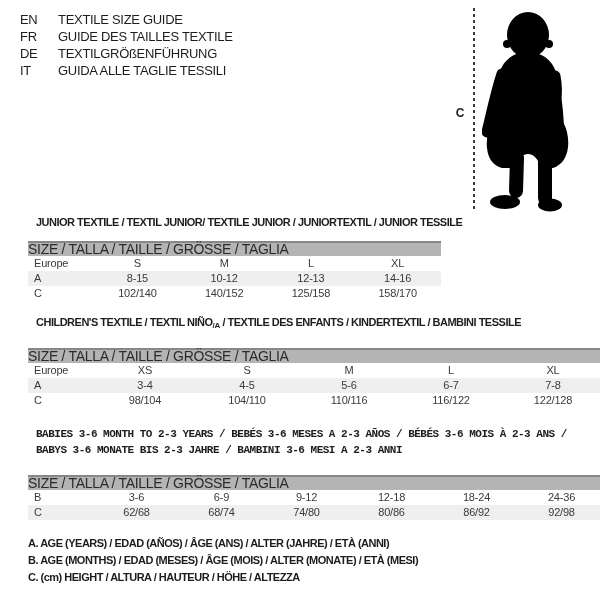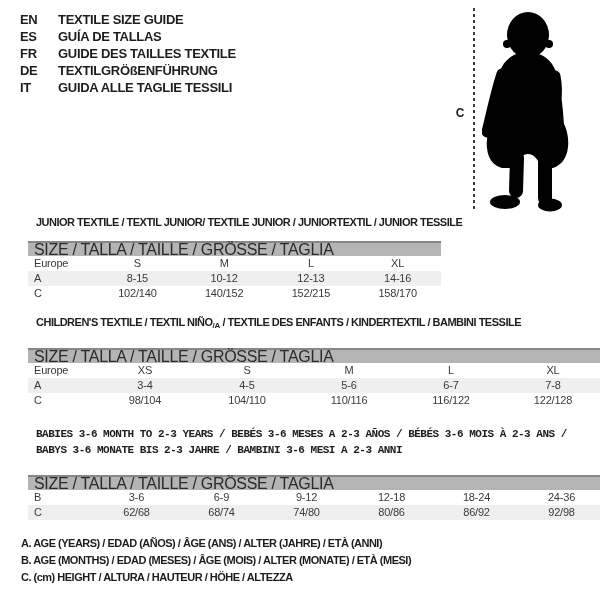--- a/index.html
+++ b/index.html
@@ -10,21 +10,21 @@
     --silhouette:#000000;
   }
   html,body{margin:0;padding:0;}
   body{
     width:600px;height:600px;position:relative;background:#ffffff;
     font-family:"Liberation Sans", sans-serif;color:var(--ink);
     overflow:hidden;
   }
   
   .lang-list{position:absolute;left:20px;top:11px;}
-  .lang-row{display:flex;line-height:17px;font-size:13px;font-weight:bold;letter-spacing:-0.3px;white-space:nowrap;}
+  .lang-row{display:flex;line-height:17px;font-size:13px;font-weight:normal;letter-spacing:-0.3px;white-space:nowrap;}
   .lang-code{width:38px;}
   
   .measure-line{
     position:absolute;left:473px;top:8px;width:2px;height:201px;
     background:repeating-linear-gradient(to bottom,#3c3c3b 0 3px,transparent 3px 6px);
   }
   .figure-label{position:absolute;left:452px;top:106px;width:16px;text-align:center;font-size:12px;font-weight:bold;}
   .baby{position:absolute;left:482px;top:8px;}
   .baby .fillshape{fill:var(--silhouette);}
   .baby .strokeshape{stroke:var(--silhouette);fill:none;stroke-linecap:round;}
@@ -37,41 +37,37 @@
     margin:0;padding-left:8px;font-size:11px;font-weight:bold;line-height:12px;
     letter-spacing:-0.5px;white-space:nowrap;color:var(--ink);
   }
   #t0 .table-title{margin-bottom:13px;}
   #t1 .table-title{margin-bottom:16px;}
   #t2 .table-title{line-height:15.5px;margin-bottom:17px;font-family:Liberation Mono, monospace;}
   .title-sub{font-size:8px;vertical-align:-2px;letter-spacing:-0.3px;}
   .size-header{
     height:13px;line-height:13px;background:var(--header_bar);
     border-top:2px solid var(--header_bar_border);
-    padding-left:6px;font-size:16px;letter-spacing:-0.3px;color:#2a2a2a;
+    font-size:14px;letter-spacing:-0.3px;color:#2a2a2a;
   }
   .trow{display:flex;height:15px;line-height:15px;font-size:11px;color:#3a3a39;letter-spacing:-0.2px;}
   .trow.shaded{background:var(--row_shade);}
   .tlabel{width:60px;padding-left:6px;}
   .tval{flex:1;text-align:center;}
   
-  .notes{position:absolute;left:21px;top:535px;}
+  .notes{position:absolute;left:28px;top:535px;}
   .note-line{font-size:11px;font-weight:bold;line-height:17px;letter-spacing:-0.5px;white-space:nowrap;}
 </style>
 </head>
 <body>
 
 <div class="lang-list">
   <div class="lang-row">
     <span class="lang-code">EN</span>
     <span class="lang-title">TEXTILE SIZE GUIDE</span>
-  </div>
-  <div class="lang-row">
-    <span class="lang-code">ES</span>
-    <span class="lang-title">GUÍA DE TALLAS</span>
   </div>
   <div class="lang-row">
     <span class="lang-code">FR</span>
     <span class="lang-title">GUIDE DES TAILLES TEXTILE</span>
   </div>
   <div class="lang-row">
     <span class="lang-code">DE</span>
     <span class="lang-title">TEXTILGRÖßENFÜHRUNG</span>
   </div>
   <div class="lang-row">
@@ -111,21 +107,21 @@
       <span class="tlabel">A</span>
       <span class="tval">8-15</span>
       <span class="tval">10-12</span>
       <span class="tval">12-13</span>
       <span class="tval">14-16</span>
     </div>
     <div class="trow">
       <span class="tlabel">C</span>
       <span class="tval">102/140</span>
       <span class="tval">140/152</span>
-      <span class="tval">152/215</span>
+      <span class="tval">125/158</span>
       <span class="tval">158/170</span>
     </div>
   </div>
 </section>
 
 <section class="table-section" id="t1">
   <h2 class="table-title"><span>CHILDREN'S TEXTILE / TEXTIL NIÑO</span><span class="title-sub">/A</span><span> / TEXTILE DES ENFANTS / KINDERTEXTIL / BAMBINI TESSILE</span></h2>
   <div class="size-table">
     <div class="size-header">SIZE / TALLA / TAILLE / GRÖSSE / TAGLIA</div>
     <div class="trow">

